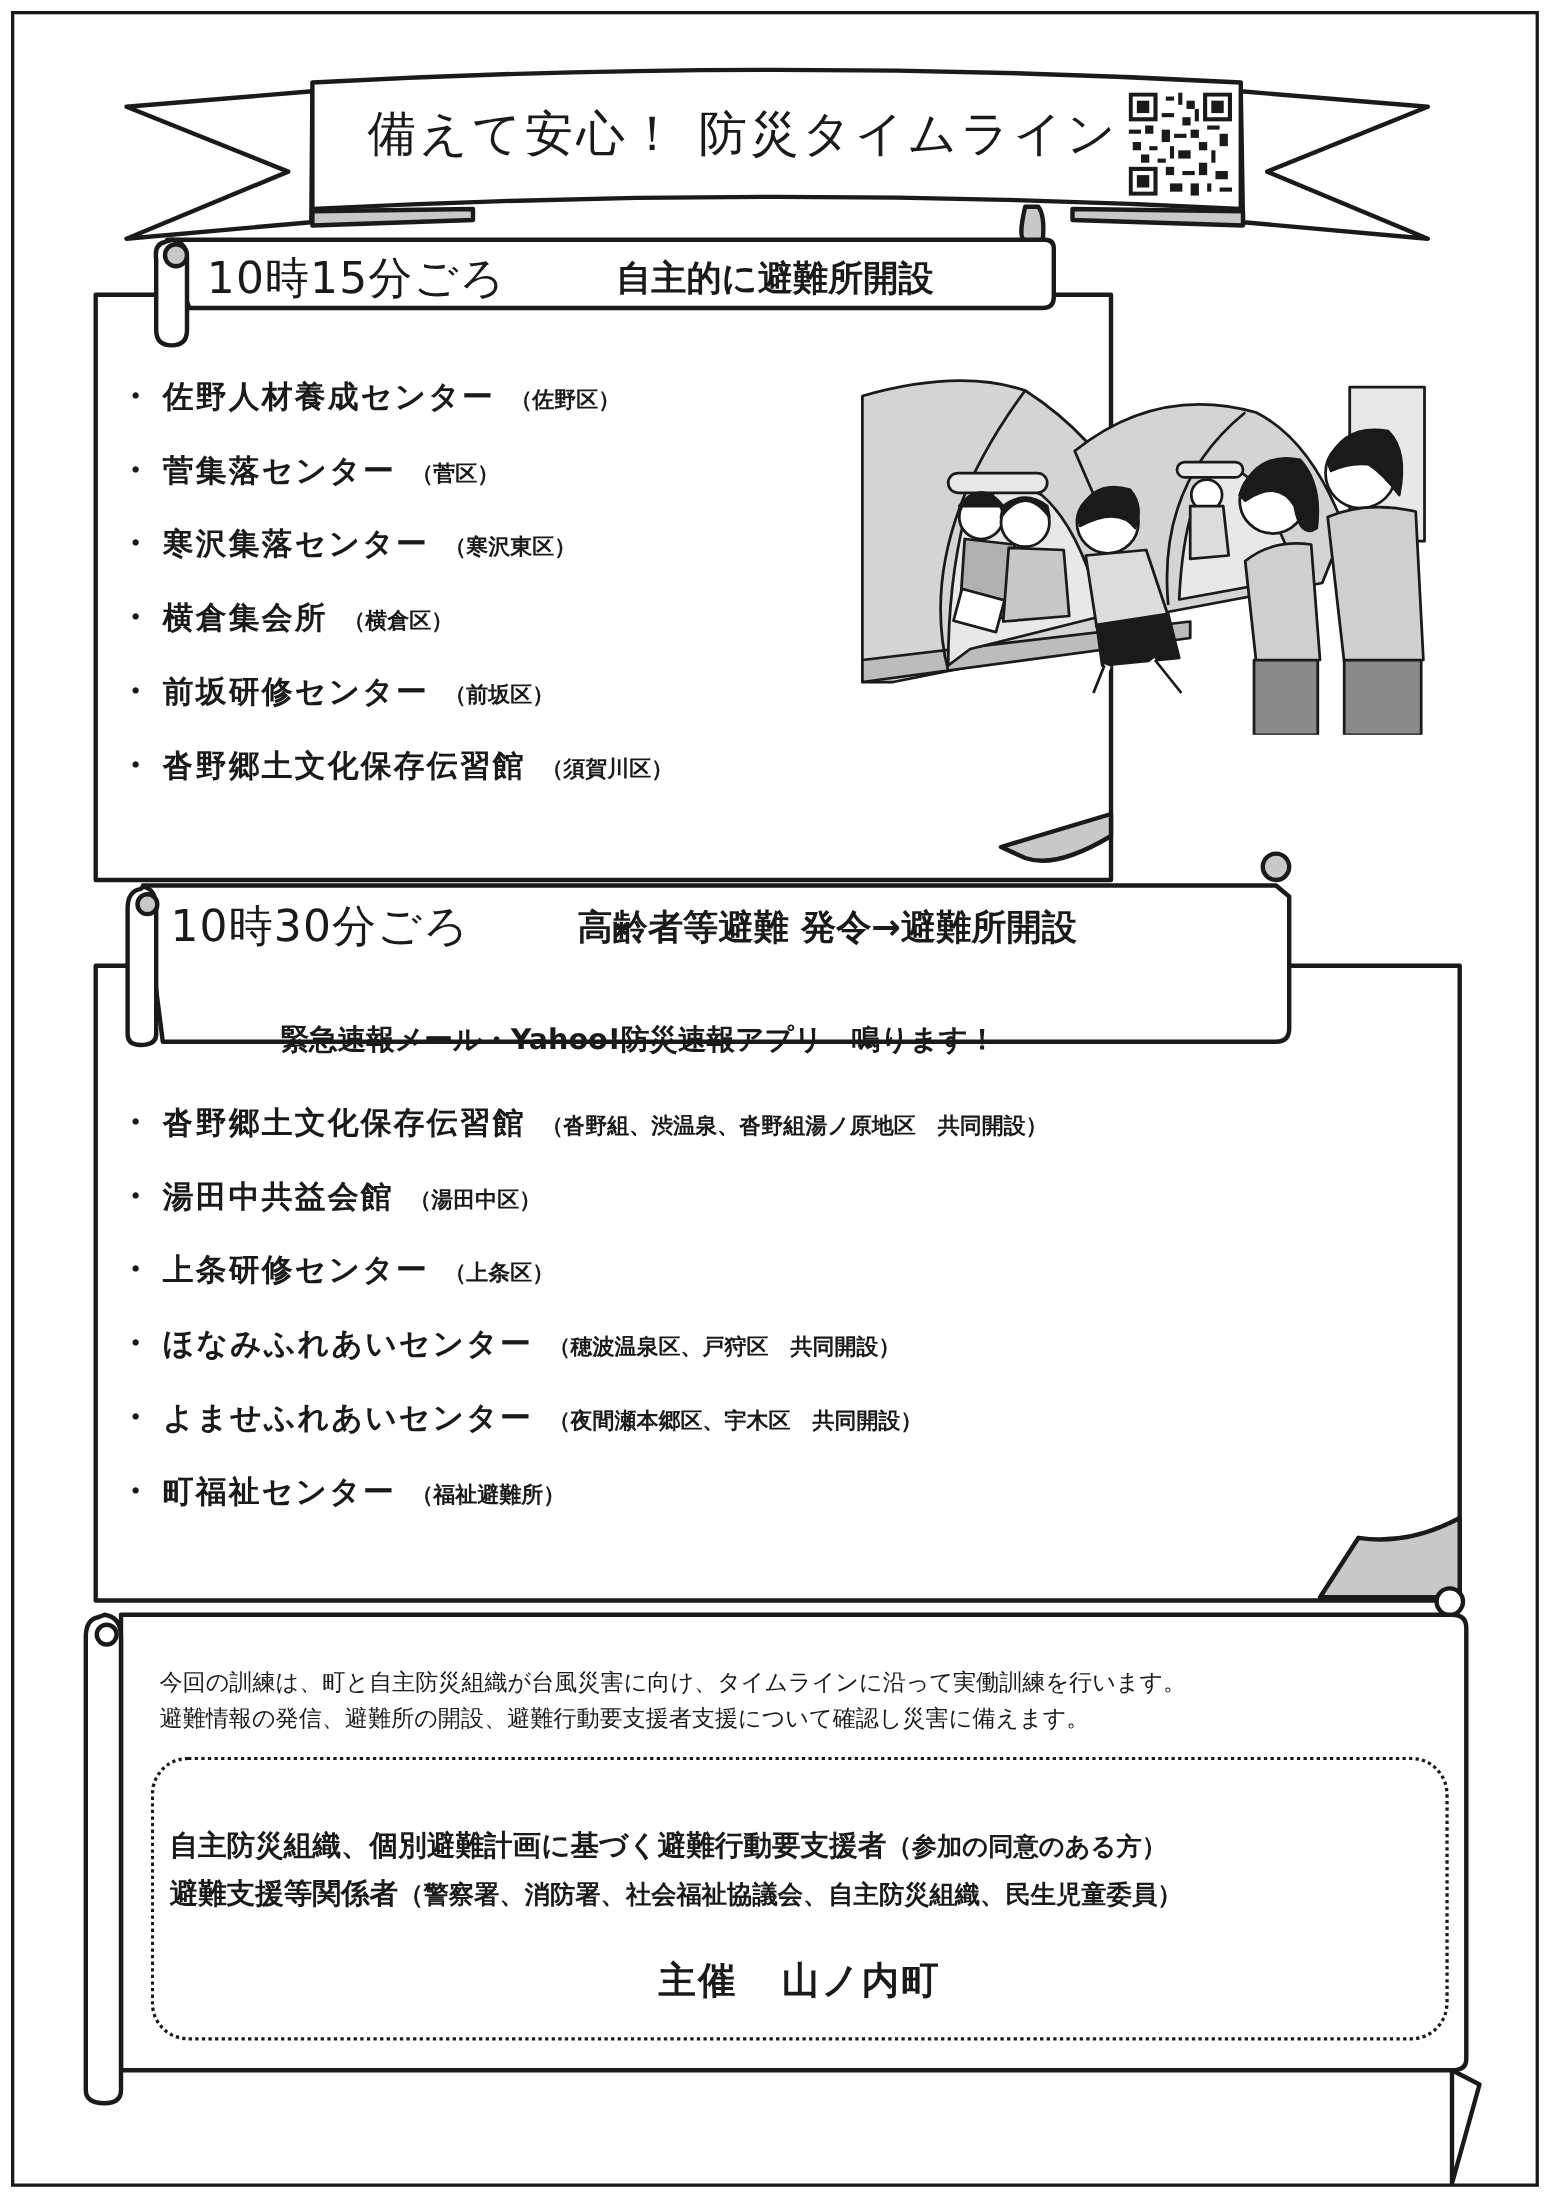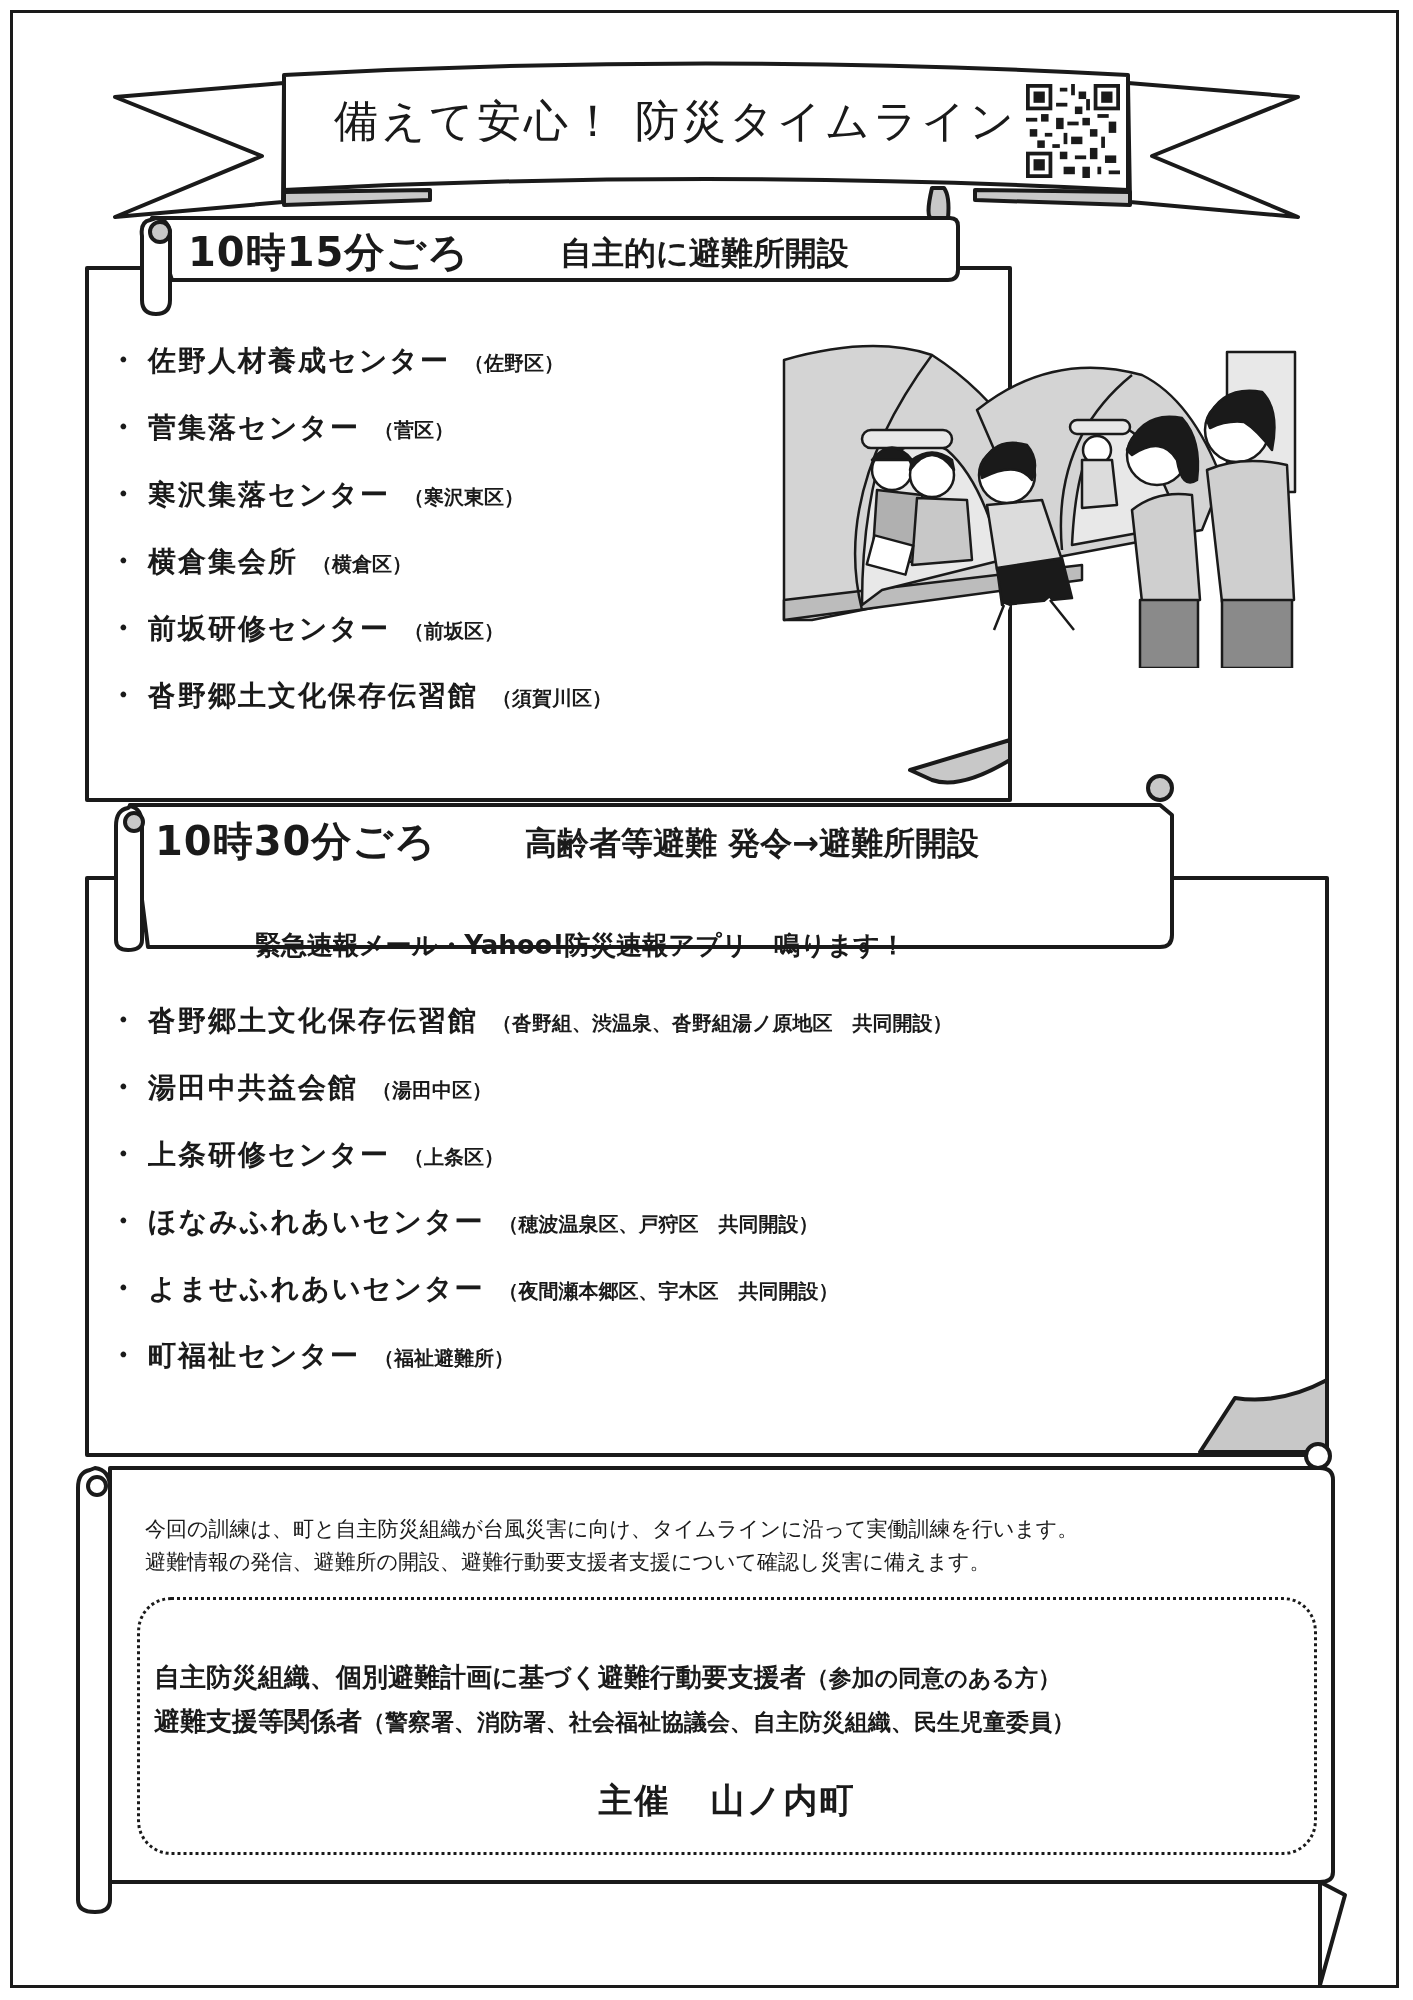--- a/index.html
+++ b/index.html
@@ -7,21 +7,21 @@
          font-family: "DejaVu Sans", "Liberation Sans", sans-serif; color: #1a1a1a; }
   .abs { position: absolute; }
   .page-frame { position: absolute; left: 10px; top: 10px; width: 1389px; height: 1978px;
                 border: 3px solid #1a1a1a; box-sizing: border-box; }
   svg.shapes { position: absolute; left: 0; top: 0; width: 1413px; height: 2000px; }
 
   .title-text { position: absolute; left: 318px; top: 92px; font-size: 44px; font-weight: normal;
                 letter-spacing: 3px; white-space: nowrap; margin-left: 16px; }
   .qr { position: absolute; left: 1026px; top: 84px; width: 94px; height: 94px; }
 
-  .sec-time { font-size: 40px; font-weight: bold; white-space: nowrap; letter-spacing: 1px; }
+  .sec-time { font-size: 40px; font-weight: normal; white-space: nowrap; letter-spacing: 1px; }
   .sec-sub { font-size: 32px; font-weight: bold; white-space: nowrap; }
   .sec-alert { font-size: 26px; font-weight: bold; white-space: nowrap; }
 
   .list { position: absolute; margin: 0; padding: 0; list-style: none; }
   .list li { display: flex; align-items: baseline; white-space: nowrap; }
   .bullet { font-size: 30px; font-weight: bold; margin-right: 10px; }
   .fac-name { font-size: 28px; font-weight: bold; letter-spacing: 2px; }
   .fac-note { font-size: 20px; font-weight: bold; margin-left: 14px; }
 
   .intro { position: absolute; left: 145px; top: 1513px; font-size: 21px; font-weight: normal;

